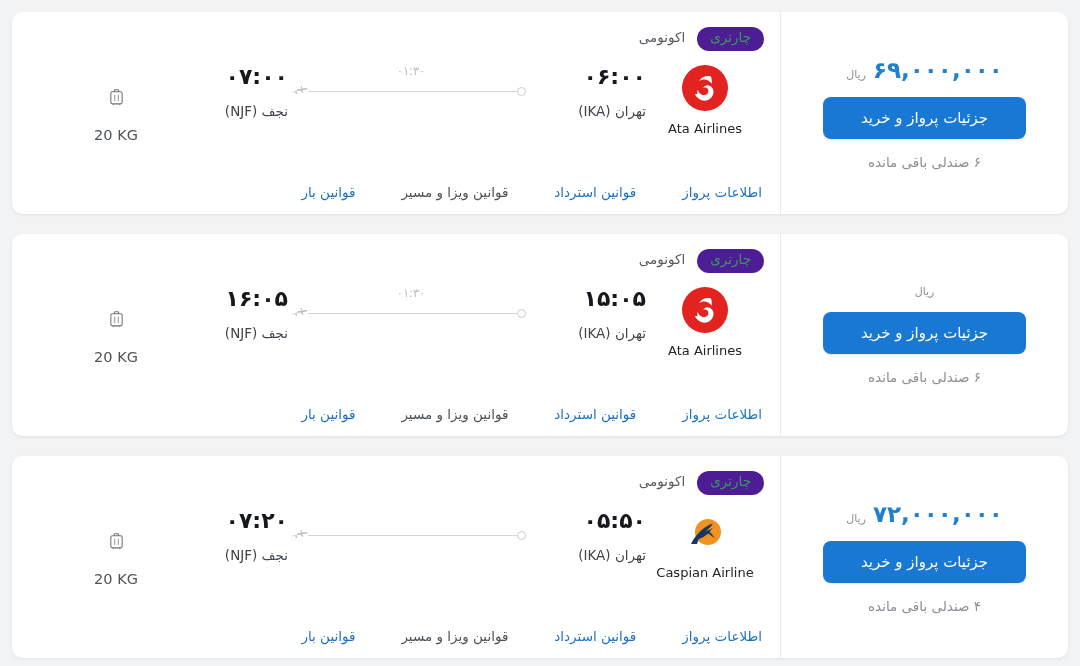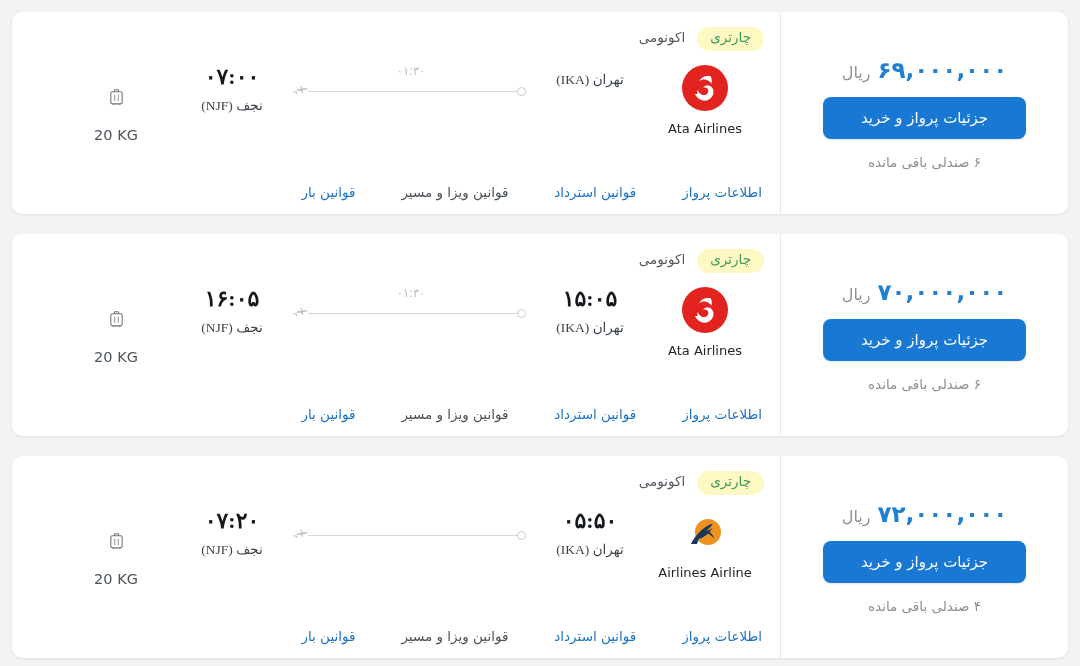--- a/index.html
+++ b/index.html
@@ -46,21 +46,21 @@
   .badge-row {
     display: flex;
     flex-direction: row;
     justify-content: flex-start;
     align-items: center;
     gap: 12px;
     height: 26px;
   }
 
   .badge-charter {
-    background: #fef9c3;
+    background: #4c1d95;
     color: #3a9b5c;
     font-size: 13.5px;
     border-radius: 13px;
     padding: 4px 13px 6px 13px;
     line-height: 1;
   }
 
   .badge-class {
     color: #555b62;
     font-size: 13.5px;
@@ -107,35 +107,34 @@
     display: flex;
     flex-direction: row;
     align-items: flex-start;
     justify-content: center;
     padding-top: 4px;
     max-width: 470px;
   }
 
   .endpoint {
     width: 112px;
-    text-align: center;
+    text-align: right;
     flex: 0 0 auto;
-    font-family: Liberation Serif, serif;
   }
 
   .endpoint .time {
     font-size: 22px;
     font-weight: bold;
     color: #15191e;
     letter-spacing: 0.5px;
     line-height: 1.2;
   }
 
   .endpoint .place {
-    margin-top: 7px;
+    margin-top: 13px;
     font-size: 13.5px;
     color: #3d444b;
     white-space: nowrap;
   }
 
   .route-line {
     flex: 1 1 auto;
     position: relative;
     height: 44px;
     min-width: 170px;
@@ -259,21 +258,21 @@
   }
 
   .price-amount {
     font-size: 23px;
     font-weight: bold;
     color: #1f7fd0;
     letter-spacing: 0.3px;
   }
 
   .price-currency {
-    font-size: 16px;
+    font-size: 11px;
     color: #8b9196;
   }
 
   .buy-button {
     margin-top: 14px;
     background: #1878d4;
     color: #ffffff;
     border: none;
     border-radius: 8px;
     font-size: 15px;
@@ -310,20 +309,21 @@
           <svg class="airline-logo" viewBox="0 0 48 48">
             <circle cx="24" cy="24" r="23" fill="#e2231f"></circle>
             <path d="M14 30c2 5 8 8 13 6 4-1.6 6-5.5 5.4-9.4-.4-2.6-2.4-4.8-5-5.2-2.2-.4-4.3.7-5.2 2.6 1.6-.9 3.6-.5 4.6 1 1.2 1.9.5 4.4-1.5 5.4-2.6 1.3-5.7.2-7.3-2-.6-.8-1-1.7-1.2-2.6-.6 1.3-.7 2.8-.3 4.2z" fill="#ffffff"></path>
             <path d="M30 12.5c-4.6-1.4-9.6.6-12 4.7 2.2-1.6 5-2.1 7.6-1.3 2.1.6 3.9 2 5 3.9.7-2.8-.2-5.6-.6-7.3z" fill="#ffffff"></path>
           </svg>
           <span class="airline-name">Ata Airlines</span>
         </div>
 
         <div class="route-block">
           <div class="endpoint">
+            <div class="time">۰۶:۰۰</div>
             <div class="place">تهران (IKA)</div>
           </div>
 
           <div class="route-line">
             <div class="duration">۰۱:۳۰</div>
             <div class="line-wrap">
               <span class="dot"></span>
               <span class="bar"></span>
               <svg class="plane" viewBox="0 0 24 24" fill="currentColor">
                 <path d="M2.5 12.4l3.1-.55 2.2 2.95h1.7l-1.5-3.3 5.1-.9 2.6 3.1 1.25-.22-1.3-3.2 4.9-.86c.9-.16 1.45-.6 1.45-1.1 0-.5-.55-.78-1.45-.66l-4.9.66-1.3-3.45-1.25.17 1.3 3.45-5.1.7-1.5-3.6H8.1l1.5 3.75-2.2 2.3-3.1.2c-.9.06-1.55.35-1.55.85s.65.78 1.55.7z"></path>
@@ -424,21 +424,20 @@
       <div class="link-row">
         <a class="card-link">اطلاعات پرواز</a>
         <a class="card-link">قوانین استرداد</a>
         <a class="card-link muted">قوانین ویزا و مسیر</a>
         <a class="card-link">قوانین بار</a>
       </div>
     </div>
 
     <div class="card-price">
       <div class="price-row">
-        <span class="price-amount">۷۰,۰۰۰,۰۰۰</span>
         <span class="price-currency">ریال</span>
       </div>
       <button class="buy-button">جزئیات پرواز و خرید</button>
       <div class="seats-left">۶ صندلی باقی مانده</div>
     </div>
   </div>
 
   <div class="flight-card">
     <div class="card-main">
 
@@ -450,21 +449,21 @@
       <div class="mid-row">
 
         <div class="airline-block">
           <svg class="airline-logo" viewBox="0 0 48 48">
             <circle cx="24" cy="24" r="23" fill="#ffffff"></circle>
             <circle cx="27" cy="24" r="13" fill="#f0921f"></circle>
             <path d="M10 36c3-7 9-13 16-16-4.5 4-8 9-10 16z" fill="#18365e"></path>
             <path d="M13 32c4-8 11-14 19-16.5-2 3-4.5 5.5-7.5 7.5 2.5-.4 5-1.4 7-3-3 5-8 9-13.5 11z" fill="#18365e"></path>
             <path d="M26 22c3.5 2 6 5 7.5 8.5-2.5-2.5-5-4.5-8-6z" fill="#18365e"></path>
           </svg>
-          <span class="airline-name">Airlines Airline</span>
+          <span class="airline-name">Caspian Airline</span>
         </div>
 
         <div class="route-block">
           <div class="endpoint">
             <div class="time">۰۵:۵۰</div>
             <div class="place">تهران (IKA)</div>
           </div>
 
           <div class="route-line">
             <div class="line-wrap">

